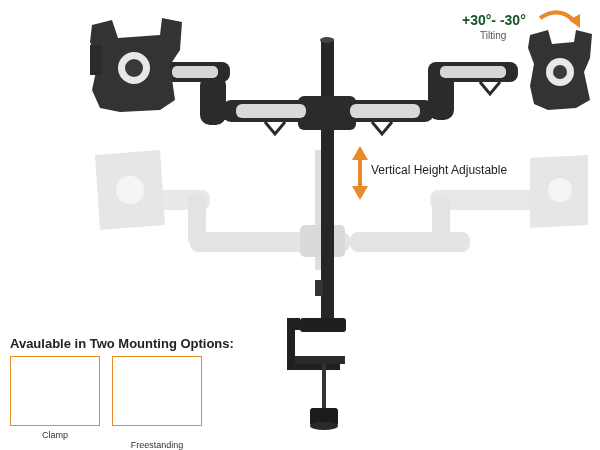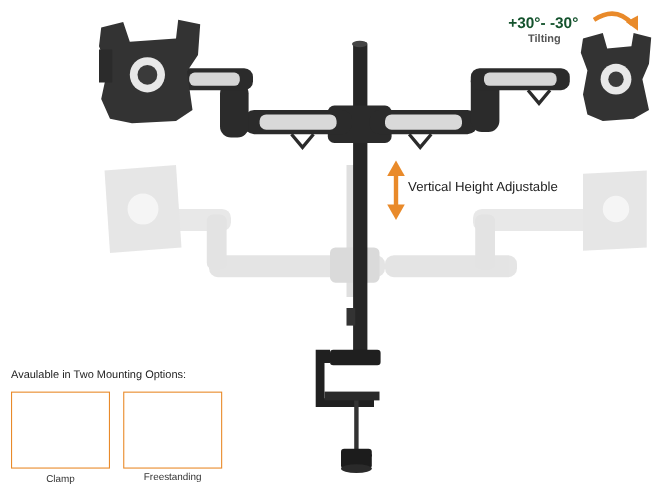--- a/index.html
+++ b/index.html
@@ -2,33 +2,33 @@
 <html><head>
   <meta charset="utf-8">
   <style>
     * { margin: 0; padding: 0; box-sizing: border-box; }
     html, body { width: 600px; height: 450px; background: #ffffff; overflow: hidden; }
     body { position: relative; font-family: "Liberation Sans", sans-serif; }
     .abs { position: absolute; }
     svg.stage { position: absolute; left: 0; top: 0; }
 
     .tilt-label { left: 462px; top: 12px; font-weight: bold; font-size: 14px; color: #14532d; }
-    .tilt-sub { left: 480px; top: 30px; font-size: 10px; font-weight: bold; color: #555555; }
+    .tilt-sub { left: 480px; top: 30px; font-size: 10px; font-weight: normal; color: #555555; }
     .height-label { left: 371px; top: 163px; font-weight: normal; font-size: 12px; color: #222222; }
-    .options-title { left: 10px; top: 336px; font-weight: normal; font-size: 10px; color: #222222; }
+    .options-title { left: 10px; top: 336px; font-weight: bold; font-size: 13px; color: #222222; }
 
     .option-box {
       position: absolute; border: 1.5px solid #e98a2a; background: #fff;
       width: 90px; height: 70px;
     }
     .opt-clamp { left: 10px; top: 356px; }
     .opt-free { left: 112px; top: 356px; }
     .opt-caption { position: absolute; font-size: 9px; color: #333; text-align: center; width: 90px; }
     .cap-clamp { left: 10px; top: 430px; }
-    .cap-free { left: 112px; top: 428px; }
+    .cap-free { left: 112px; top: 440px; }
   </style>
 </head>
 <body>
 
 <svg class="stage" width="600" height="450" viewBox="0 0 600 450">
 
   <g opacity="0.9">
     <rect x="315" y="150" width="14" height="120" fill="#dcdcdc"></rect>
     <rect x="190" y="232" width="160" height="20" rx="8" fill="#e2e2e2"></rect>
     <rect x="350" y="232" width="120" height="20" rx="8" fill="#e2e2e2"></rect>

